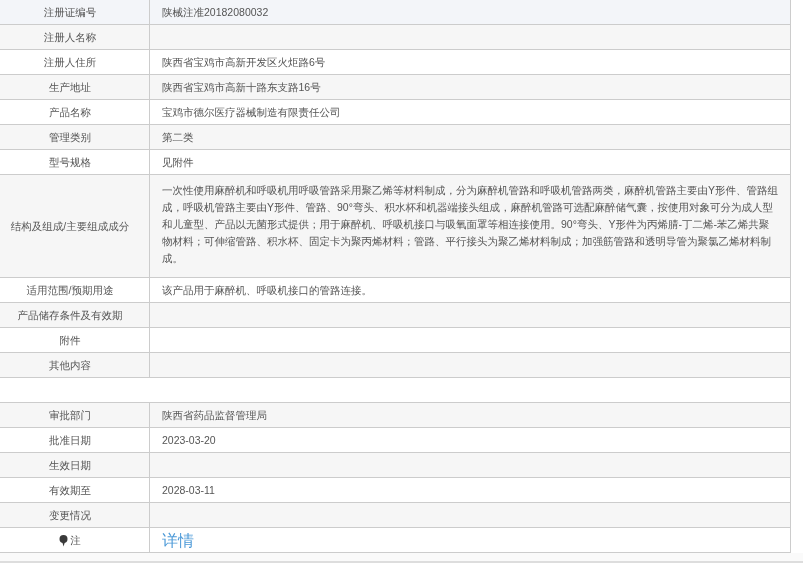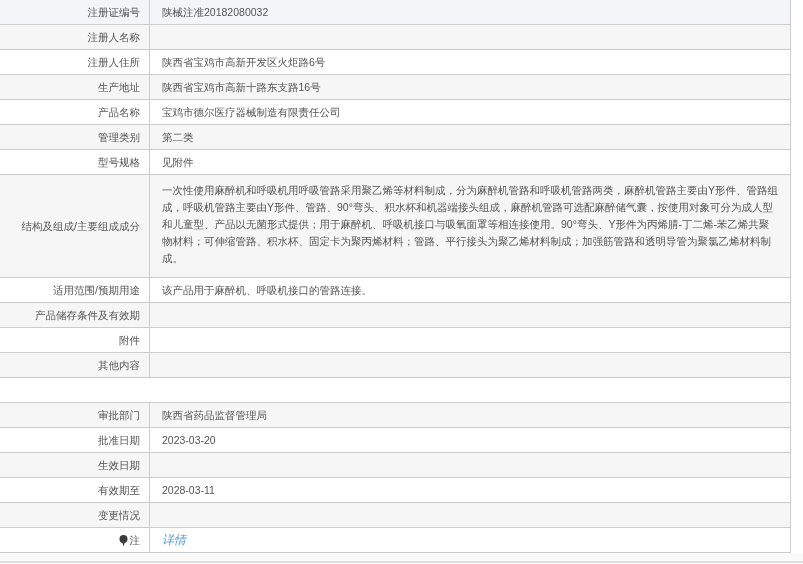--- a/index.html
+++ b/index.html
@@ -19,31 +19,31 @@
   }
   .row{
     display:flex;min-height:25px;border-bottom:1px solid var(--border);
     box-sizing:border-box;background:#ffffff;
   }
   .row.stripe{background:var(--stripe);}
   .row.highlight{background:var(--highlight);}
   .label-cell{
     width:150px;box-sizing:border-box;flex:0 0 150px;
     border-right:1px solid var(--border);
-    display:flex;align-items:center;justify-content:flex-end;
+    display:flex;align-items:center;justify-content:center;
     padding-right:9px;text-align:right;
     color:var(--text);font-size:10.5px;line-height:14px;
   }
   .value-cell{
     flex:1;display:flex;align-items:center;
     padding:3px 12px;color:var(--text);font-size:10.5px;line-height:17px;
   }
   .row.tall{min-height:103px;}
   .row.tall .value-cell{align-items:flex-start;padding-top:7px;padding-bottom:7px;}
-  .detail-link{color:var(--link);text-decoration:none;font-size:12px;font-style:italic;}
+  .detail-link{color:var(--link);text-decoration:none;font-size:16px;}
   .note-icon{display:inline-flex;margin-right:2px;position:relative;top:1px;}
   .bottom-strip{
     width:803px;height:10px;background:#fafafa;
     border-bottom:2px solid #dddddd;box-sizing:border-box;
   }
 </style>
 </head>
 <body>
 
 <div class="table">

